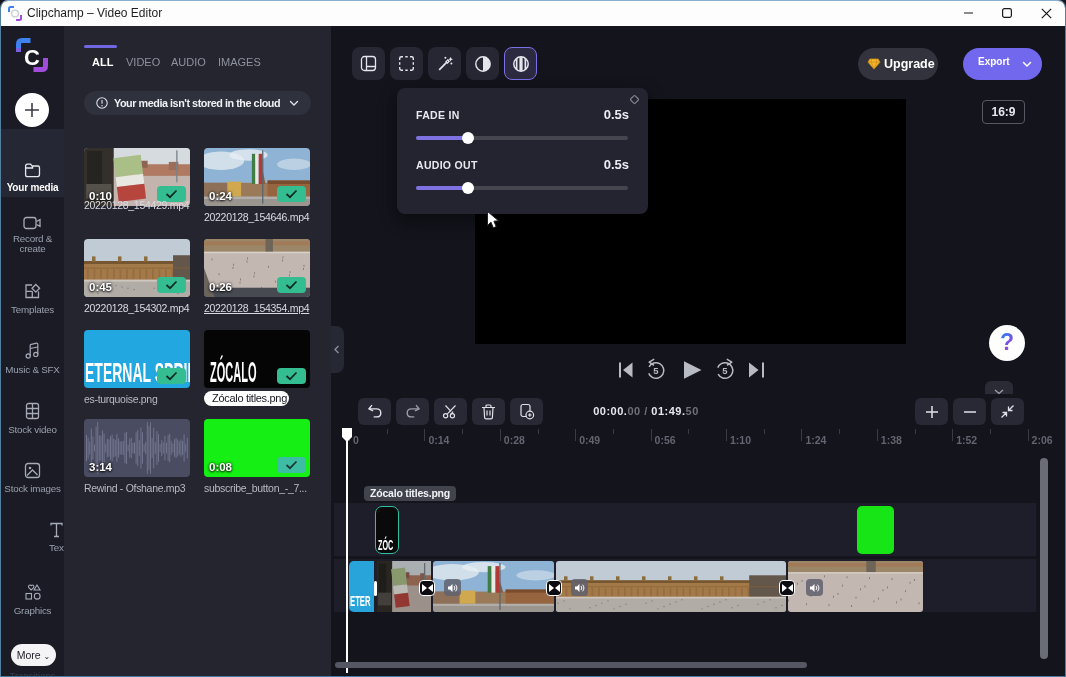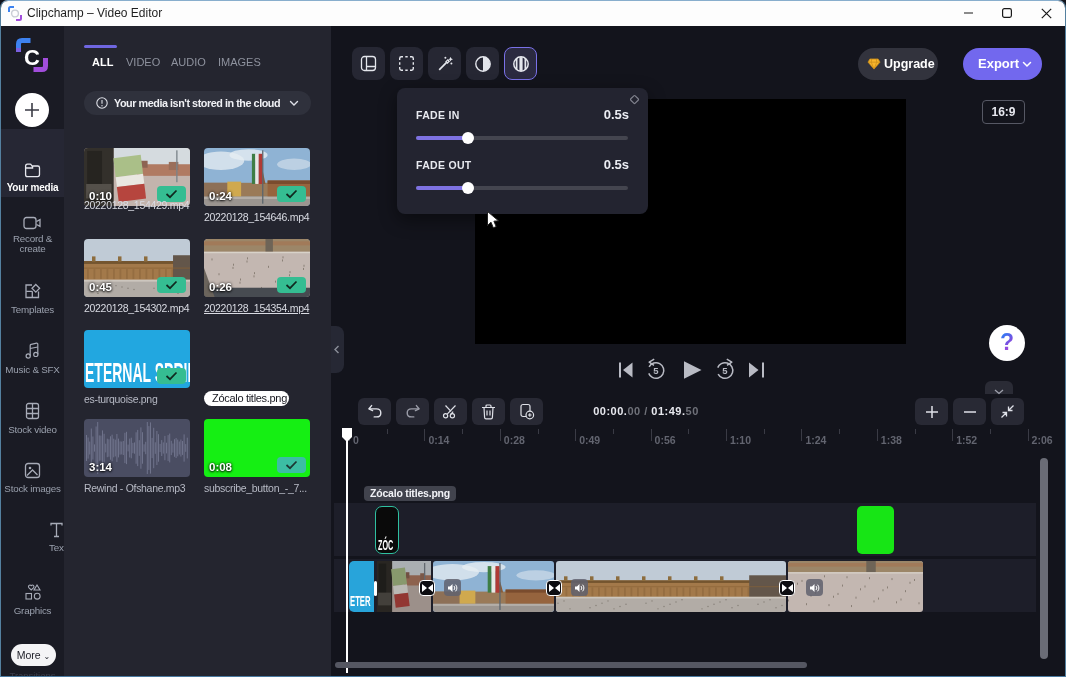--- a/index.html
+++ b/index.html
@@ -306,20 +306,28 @@
     <div class="tlabel" style="left:140px;top:276px;text-decoration:underline;">20220128_154354.mp4</div>
 
     <div class="thumb" style="left:20px;top:304px;background:#22a7e0;" id="th5">
       <div style="position:absolute;left:1px;bottom:2px;font-weight:bold;font-size:28px;line-height:26px;color:#fff;letter-spacing:0px;transform:scaleX(0.5);transform-origin:left;white-space:nowrap;">ETERNAL SPRING</div>
       <div class="chk">
           <svg width="13" height="10" viewBox="0 0 13 10">
             <path d="M1.5 5 L5 8.2 L11.5 1.5" fill="none" stroke="#10291f" stroke-width="1.7"></path>
           </svg>
         </div>
     </div>
+    <div class="thumb" style="left:140px;top:304px;background:#050505;" id="th6">
+      <div style="position:absolute;left:6px;bottom:2px;font-weight:bold;font-size:29px;line-height:27px;color:#fff;letter-spacing:0px;transform:scaleX(0.38);transform-origin:left;white-space:nowrap;">ZÓCALO</div>
+      <div class="chk">
+          <svg width="13" height="10" viewBox="0 0 13 10">
+            <path d="M1.5 5 L5 8.2 L11.5 1.5" fill="none" stroke="#10291f" stroke-width="1.7"></path>
+          </svg>
+        </div>
+    </div>
     <div class="tlabel" style="left:20px;top:367px;color:#b7bac5;">es-turquoise.png</div>
     <div class="tlabel" style="left:140px;top:365px;width:85px;background:#fff;color:#16171f;border-radius:8px;padding:1px 8px 2px 8px;font-size:11px;">Zócalo titles.png</div>
 
     <div class="thumb" style="left:20px;top:393px;background:#4a4d62;" id="th7">
       <svg class="abs" style="left:0;top:0" width="106" height="58" viewBox="0 0 106 58" id="wavesvg">
           <rect x="2.0" y="16.0" width="1" height="26.0" fill="#767a93" opacity="0.85"></rect>
           <rect x="3.6" y="18.5" width="1" height="21.1" fill="#767a93" opacity="0.85"></rect>
           <rect x="5.2" y="22.6" width="1" height="12.9" fill="#767a93" opacity="0.85"></rect>
           <rect x="6.8" y="9.5" width="1" height="39.0" fill="#767a93" opacity="0.85"></rect>
           <rect x="8.4" y="17.5" width="1" height="23.0" fill="#767a93" opacity="0.85"></rect>
@@ -451,37 +459,37 @@
   </div>
 
   <div class="abs" style="left:857px;top:47px;width:80px;height:32px;background:#32333d;border-radius:16px;">
     <svg class="abs" style="left:9px;top:10px" width="14" height="12" viewBox="0 0 15 13">
         <path d="M3 1 H12 L14 4.5 L7.5 12 L1 4.5 Z" fill="#f7b52c" stroke="#c78c1a" stroke-width="0.8"></path>
         <path d="M1 4.5 H14 M5 1 L4.5 4.5 L7.5 12 L10.5 4.5 L10 1" fill="none" stroke="#c78c1a" stroke-width="0.8"></path>
       </svg>
     <span class="abs" style="left:26px;top:8.5px;font-size:12.5px;font-weight:bold;color:#fff;">Upgrade</span>
   </div>
   <div class="abs" style="left:962px;top:47px;width:79px;height:32px;background:#7268ee;border-radius:16px;">
-    <span class="abs" style="left:15px;top:8px;font-size:13px;font-weight:bold;color:#fff;">Export</span>
+    <span class="abs" style="left:15px;top:8px;font-size:10px;font-weight:bold;color:#fff;">Export</span>
     <svg class="abs" style="left:59px;top:13px" width="10" height="7" viewBox="0 0 10 7">
         <path d="M1.5 1.5 L5 5 L8.5 1.5" fill="none" stroke="#fff" stroke-width="1.5" stroke-linecap="round"></path>
       </svg>
   </div>
 
   <div id="fadepanel">
     <svg class="abs" style="right:8px;top:6px" width="11" height="11" viewBox="0 0 11 11">
         <rect x="2.4" y="2.4" width="6.2" height="6.2" rx="1" fill="none" stroke="#80828d" stroke-width="1.2" transform="rotate(45 5.5 5.5)"></rect>
       </svg>
     <div class="fadelabel" style="top:21px;">FADE IN</div>
     <div class="fadeval" style="top:19px;">0.5s</div>
     <div class="track" style="top:48px;">
         <div class="trackfill"></div>
         <div class="thumbdot"></div>
       </div>
-    <div class="fadelabel" style="top:71px;">FADE OUT</div>
+    <div class="fadelabel" style="top:71px;">AUDIO OUT</div>
     <div class="fadeval" style="top:69px;">0.5s</div>
     <div class="track" style="top:98px;">
         <div class="trackfill"></div>
         <div class="thumbdot"></div>
       </div>
   </div>
 
   <svg class="abs" style="left:615px;top:357px" width="152" height="25" viewBox="0 0 152 25">
     <g fill="#b9bbc4">
       <rect x="3" y="4.5" width="2" height="15"></rect>

